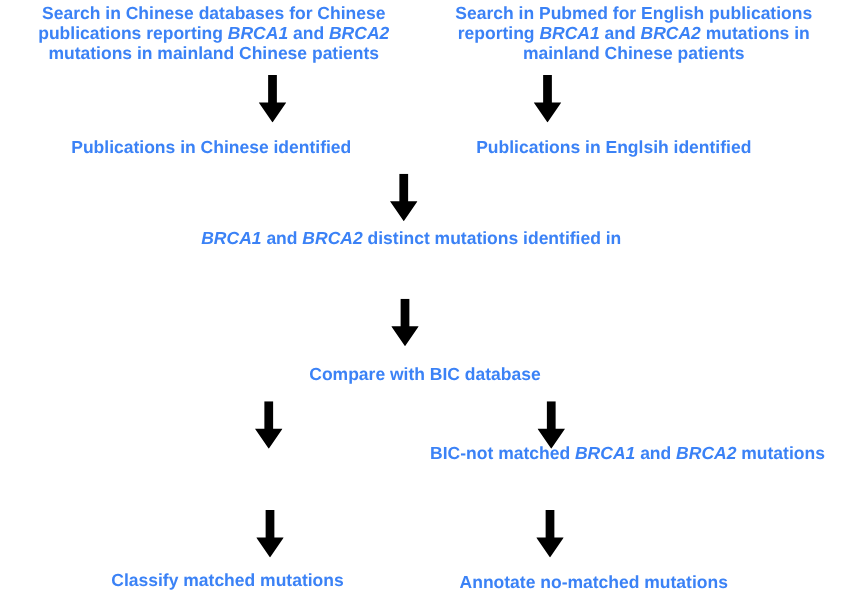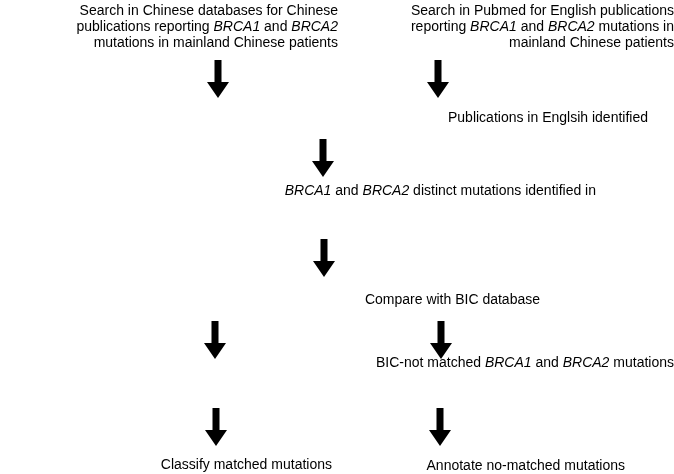--- a/index.html
+++ b/index.html
@@ -7,25 +7,25 @@
     position: relative;
     width: 674px;
     height: 474px;
     background: #ffffff;
     font-family: "Liberation Sans", "DejaVu Sans", sans-serif;
     color: #000000;
     overflow: hidden;
   }
   .node {
     position: absolute;
-    font-weight: normal;
+    font-weight: bold;
     font-size: 14px;
     line-height: 16px;
-    text-align: right;
-    color: #000000;
+    text-align: center;
+    color: #3b82f6;
   }
   .node i { font-style: italic; }
   .arrow {
     position: absolute;
     width: 22px;
     height: 38px;
     display: block;
   }
   
   .n-top-left      { left: 4px;   top: 2px;   width: 334px; }
@@ -56,20 +56,21 @@
   <div class="node n-top-left"><span>Search in Chinese databases for Chinese</span><br><span>publications reporting </span><i>BRCA1</i><span> and </span><i>BRCA2</i><br><span>mutations in mainland Chinese patients</span></div>
   <div class="node n-top-right"><span>Search in Pubmed for English publications</span><br><span>reporting </span><i>BRCA1</i><span> and </span><i>BRCA2</i><span> mutations in</span><br><span>mainland Chinese patients</span></div>
 
   <svg class="arrow a1" viewBox="0 0 22 38" aria-hidden="true">
     <polygon points="7.5,0 14.5,0 14.5,22 22,22 11,38 0,22 7.5,22" fill="#000000"></polygon>
   </svg>
   <svg class="arrow a2" viewBox="0 0 22 38" aria-hidden="true">
     <polygon points="7.5,0 14.5,0 14.5,22 22,22 11,38 0,22 7.5,22" fill="#000000"></polygon>
   </svg>
 
+  <div class="node n-left-result">Publications in Chinese identified</div>
   <div class="node n-right-result">Publications in Englsih identified</div>
 
   <svg class="arrow a3" viewBox="0 0 22 38" aria-hidden="true">
     <polygon points="7.5,0 14.5,0 14.5,22 22,22 11,38 0,22 7.5,22" fill="#000000"></polygon>
   </svg>
 
   <div class="node n-merge"><i>BRCA1</i><span> and </span><i>BRCA2</i><span> distinct mutations identified in</span><br></div>
 
   <svg class="arrow a4" viewBox="0 0 22 38" aria-hidden="true">
     <polygon points="7.5,0 14.5,0 14.5,22 22,22 11,38 0,22 7.5,22" fill="#000000"></polygon>

